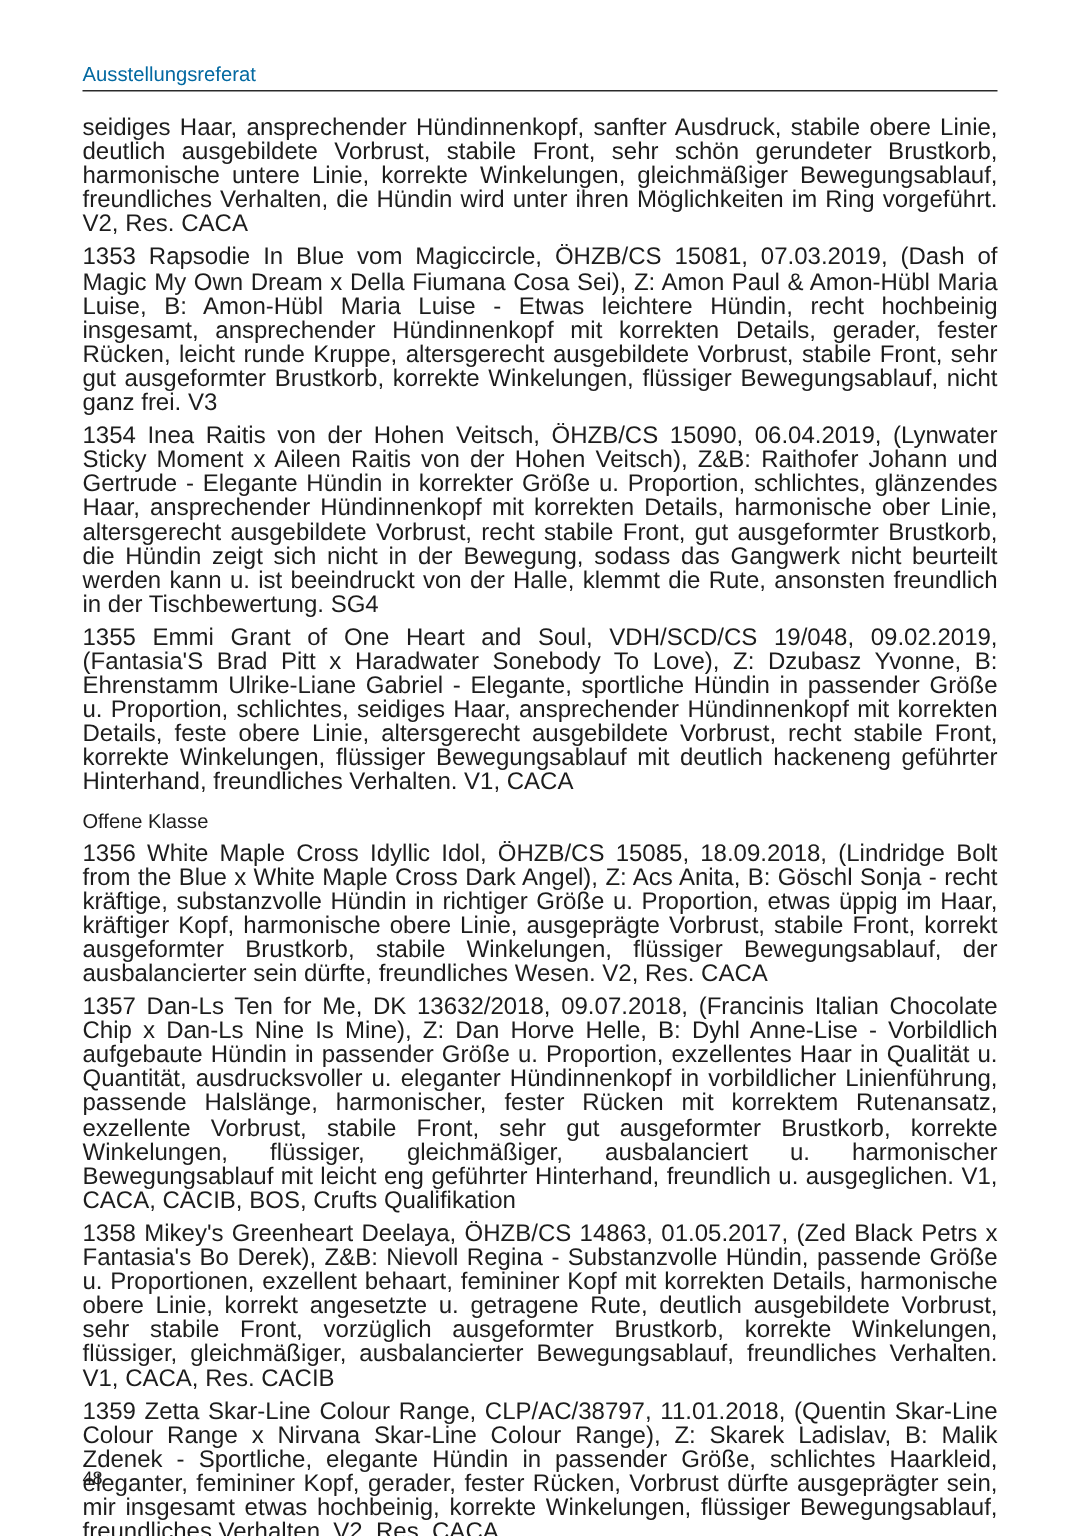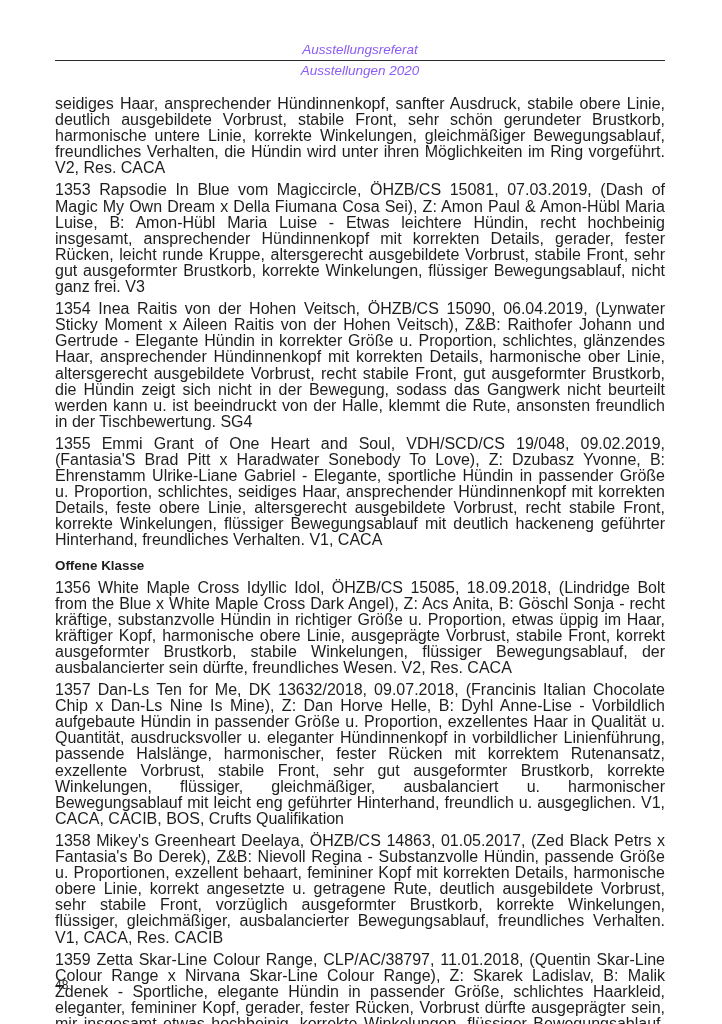--- a/index.html
+++ b/index.html
@@ -14,43 +14,42 @@
     box-sizing: border-box;
   }
   .content {
     position: absolute;
     left: 55px;
     top: 42px;
     width: 610px;
   }
   .header-title,
   .header-subtitle {
-    text-align: center;
+    text-align: left;
     font-size: 13.5px;
     line-height: 16px;
-    color: #8b5cf6;
-    font-style: italic;
+    color: #0369a1;
   }
   .header-rule {
     border: none;
     border-top: 1.5px solid #2a2a2a;
     margin: 2px 0 2px 0;
     height: 0;
   }
   .body-text { margin-top: 17px; }
   p.entry {
     font-size: 16px;
     line-height: 16.1px;
     text-align: justify;
     margin: 0 0 6px 0;
   }
   h3.class-heading {
     font-size: 13.4px;
     line-height: 16px;
-    font-weight: bold;
+    font-weight: normal;
     margin: 9px 0 6px 0;
     color: #1d1d1d;
   }
   .page-number {
     position: absolute;
     left: 55px;
     top: 977px;
     font-size: 12px;
     line-height: 16px;
     color: #1d1d1d;
@@ -58,21 +57,20 @@
 </style>
 </head>
 <body>
 
 <div class="page">
   <div class="content">
 
     <div class="page-header">
       <div class="header-title">Ausstellungsreferat</div>
       <hr class="header-rule">
-      <div class="header-subtitle">Ausstellungen 2020</div>
     </div>
 
     <div class="body-text">
       <p class="entry">seidiges Haar, ansprechender Hündinnenkopf, sanfter Ausdruck, stabile obere Linie, deutlich ausgebildete Vorbrust, stabile Front, sehr schön gerundeter Brustkorb, harmonische untere Linie, korrekte Winkelungen, gleichmäßiger Bewegungsablauf, freundliches Verhalten, die Hündin wird unter ihren Möglichkeiten im Ring vorgeführt. V2, Res. CACA</p>
       <p class="entry">1353 Rapsodie In Blue vom Magiccircle, ÖHZB/CS 15081, 07.03.2019, (Dash of Magic My Own Dream x Della Fiumana Cosa Sei), Z: Amon Paul &amp; Amon-Hübl Maria Luise, B: Amon-Hübl Maria Luise - Etwas leichtere Hündin, recht hochbeinig insgesamt, ansprechender Hündinnenkopf mit korrekten Details, gerader, fester Rücken, leicht runde Kruppe, altersgerecht ausgebildete Vorbrust, stabile Front, sehr gut ausgeformter Brustkorb, korrekte Winkelungen, flüssiger Bewegungsablauf, nicht ganz frei. V3</p>
       <p class="entry">1354 Inea Raitis von der Hohen Veitsch, ÖHZB/CS 15090, 06.04.2019, (Lynwater Sticky Moment x Aileen Raitis von der Hohen Veitsch), Z&amp;B: Raithofer Johann und Gertrude - Elegante Hündin in korrekter Größe u. Proportion, schlichtes, glänzendes Haar, ansprechender Hündinnenkopf mit korrekten Details, harmonische ober Linie, altersgerecht ausgebildete Vorbrust, recht stabile Front, gut ausgeformter Brustkorb, die Hündin zeigt sich nicht in der Bewegung, sodass das Gangwerk nicht beurteilt werden kann u. ist beeindruckt von der Halle, klemmt die Rute, ansonsten freundlich in der Tischbewertung. SG4</p>
       <p class="entry">1355 Emmi Grant of One Heart and Soul, VDH/SCD/CS 19/048, 09.02.2019, (Fantasia'S Brad Pitt x Haradwater Sonebody To Love), Z: Dzubasz Yvonne, B: Ehrenstamm Ulrike-Liane Gabriel - Elegante, sportliche Hündin in passender Größe u. Proportion, schlichtes, seidiges Haar, ansprechender Hündinnenkopf mit korrekten Details, feste obere Linie, altersgerecht ausgebildete Vorbrust, recht stabile Front, korrekte Winkelungen, flüssiger Bewegungsablauf mit deutlich hackeneng geführter Hinterhand, freundliches Verhalten. V1, CACA</p>
       <h3 class="class-heading">Offene Klasse</h3>
       <p class="entry">1356 White Maple Cross Idyllic Idol, ÖHZB/CS 15085, 18.09.2018, (Lindridge Bolt from the Blue x White Maple Cross Dark Angel), Z: Acs Anita, B: Göschl Sonja - recht kräftige, substanzvolle Hündin in richtiger Größe u. Proportion, etwas üppig im Haar, kräftiger Kopf, harmonische obere Linie, ausgeprägte Vorbrust, stabile Front, korrekt ausgeformter Brustkorb, stabile Winkelungen, flüssiger Bewegungsablauf, der ausbalancierter sein dürfte, freundliches Wesen. V2, Res. CACA</p>
       <p class="entry">1357 Dan-Ls Ten for Me, DK 13632/2018, 09.07.2018, (Francinis Italian Chocolate Chip x Dan-Ls Nine Is Mine), Z: Dan Horve Helle, B: Dyhl Anne-Lise - Vorbildlich aufgebaute Hündin in passender Größe u. Proportion, exzellentes Haar in Qualität u. Quantität, ausdrucksvoller u. eleganter Hündinnenkopf in vorbildlicher Linienführung, passende Halslänge, harmonischer, fester Rücken mit korrektem Rutenansatz, exzellente Vorbrust, stabile Front, sehr gut ausgeformter Brustkorb, korrekte Winkelungen, flüssiger, gleichmäßiger, ausbalanciert u. harmonischer Bewegungsablauf mit leicht eng geführter Hinterhand, freundlich u. ausgeglichen. V1, CACA, CACIB, BOS, Crufts Qualifikation</p>

